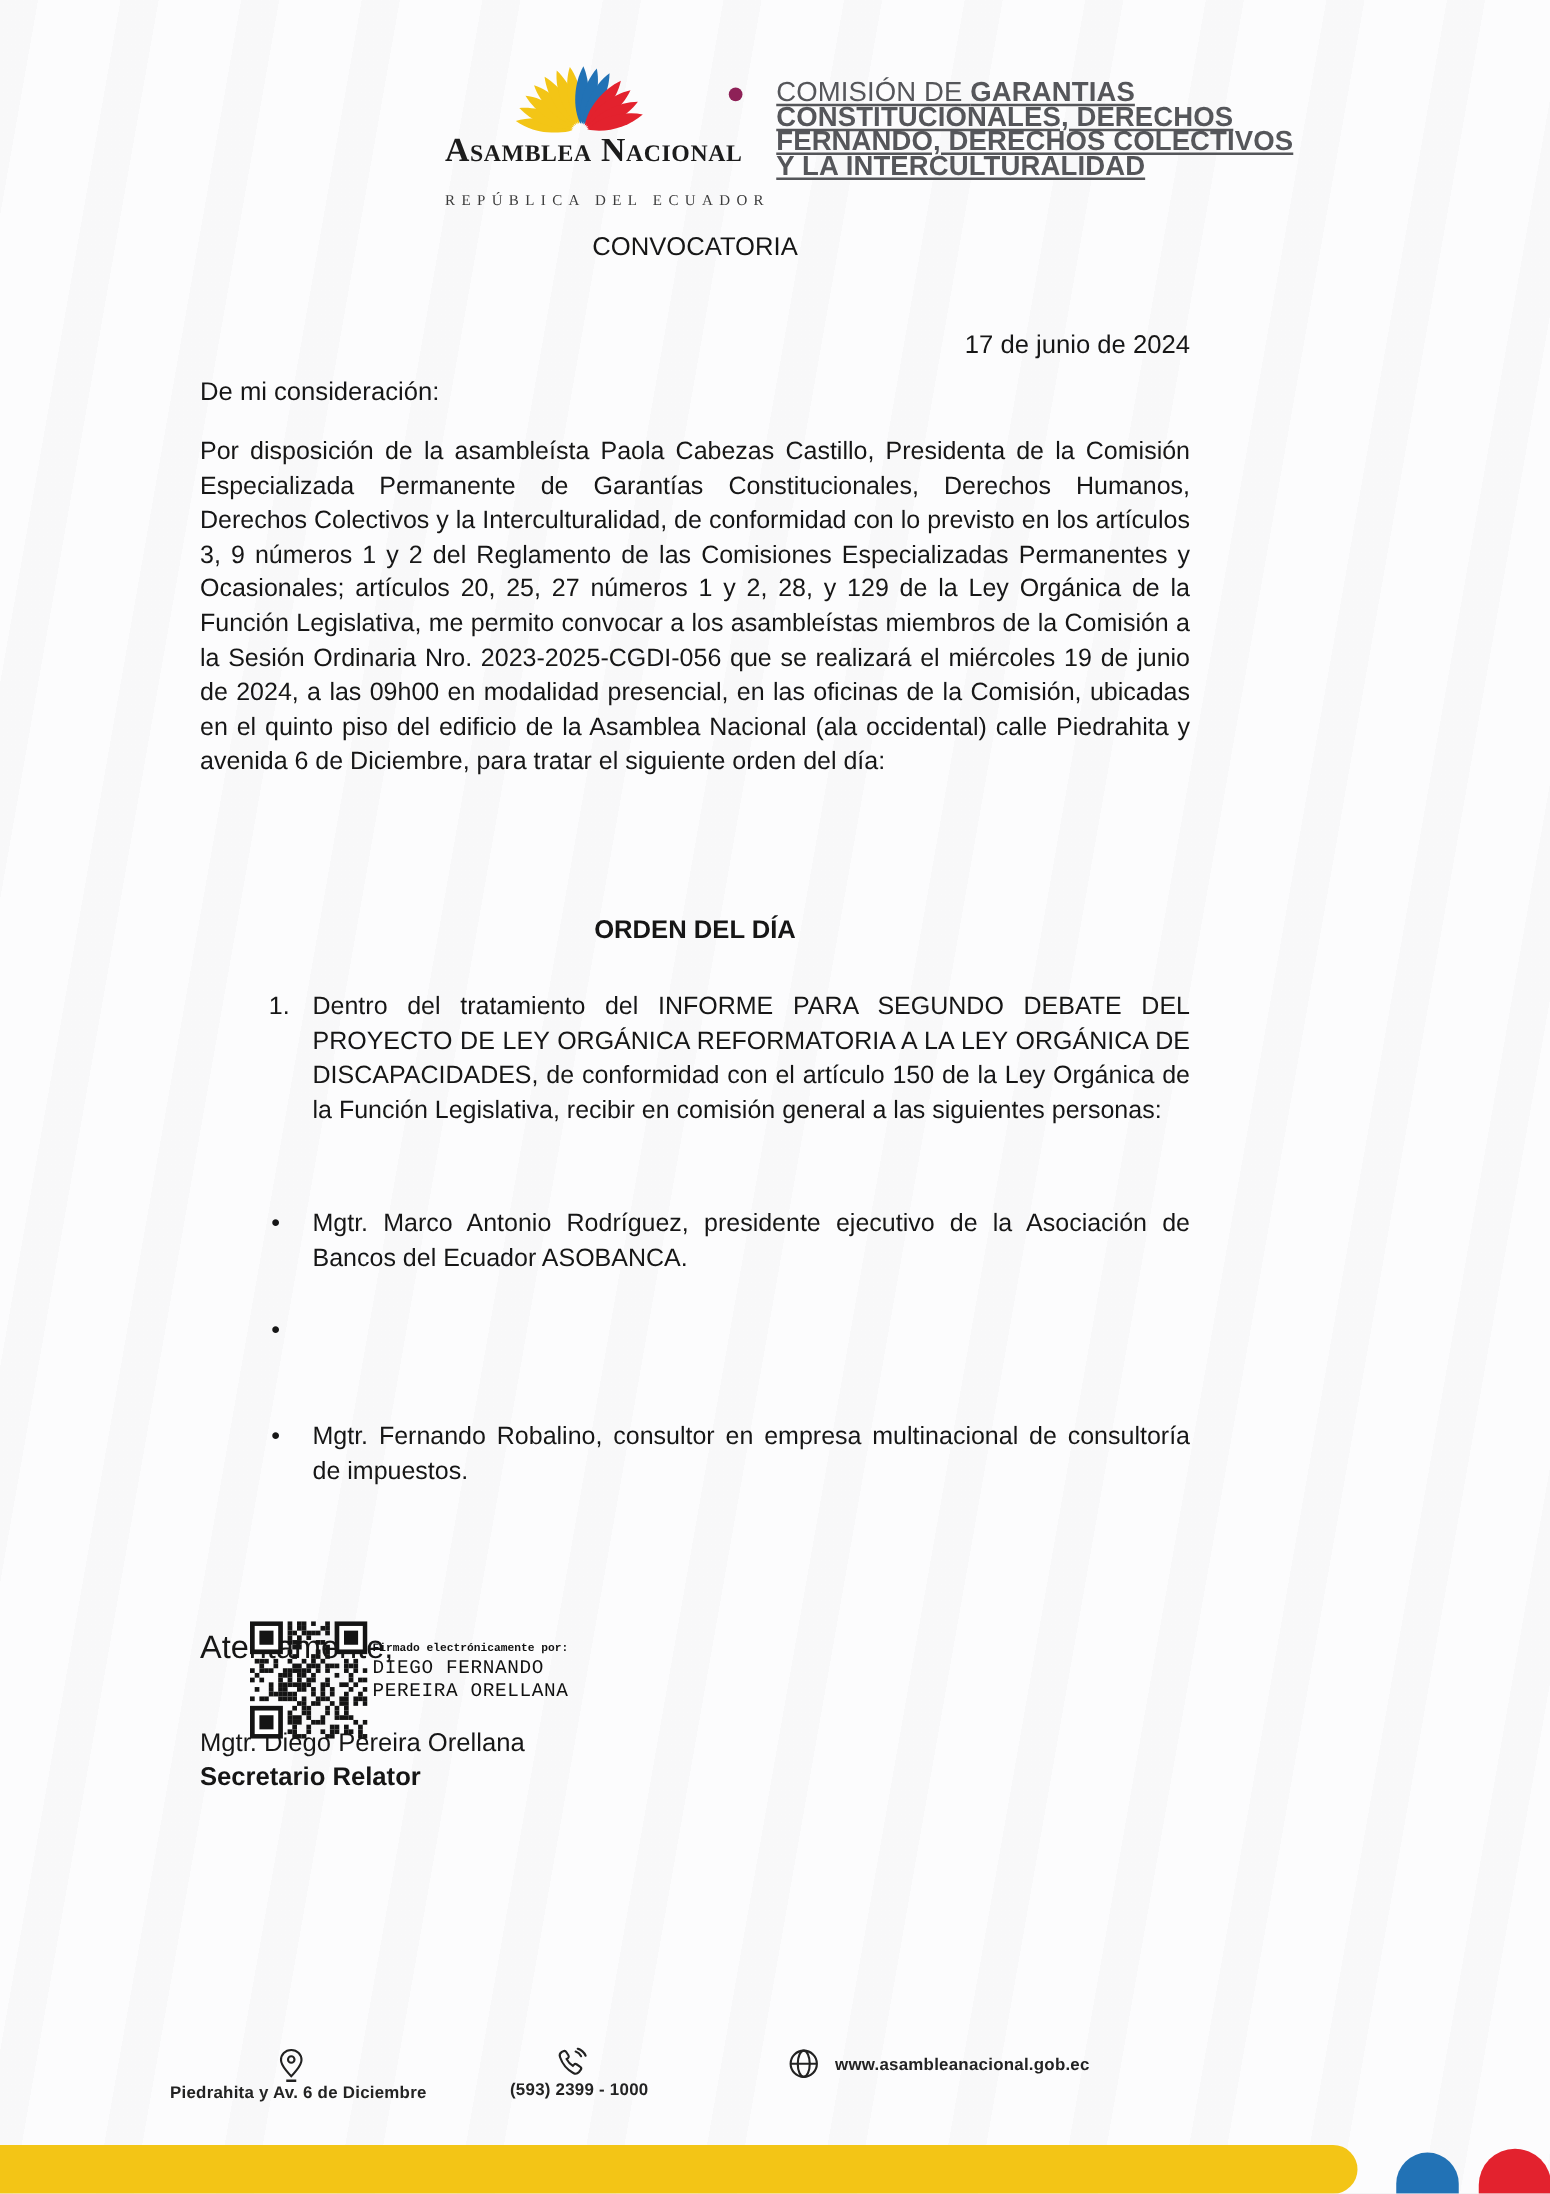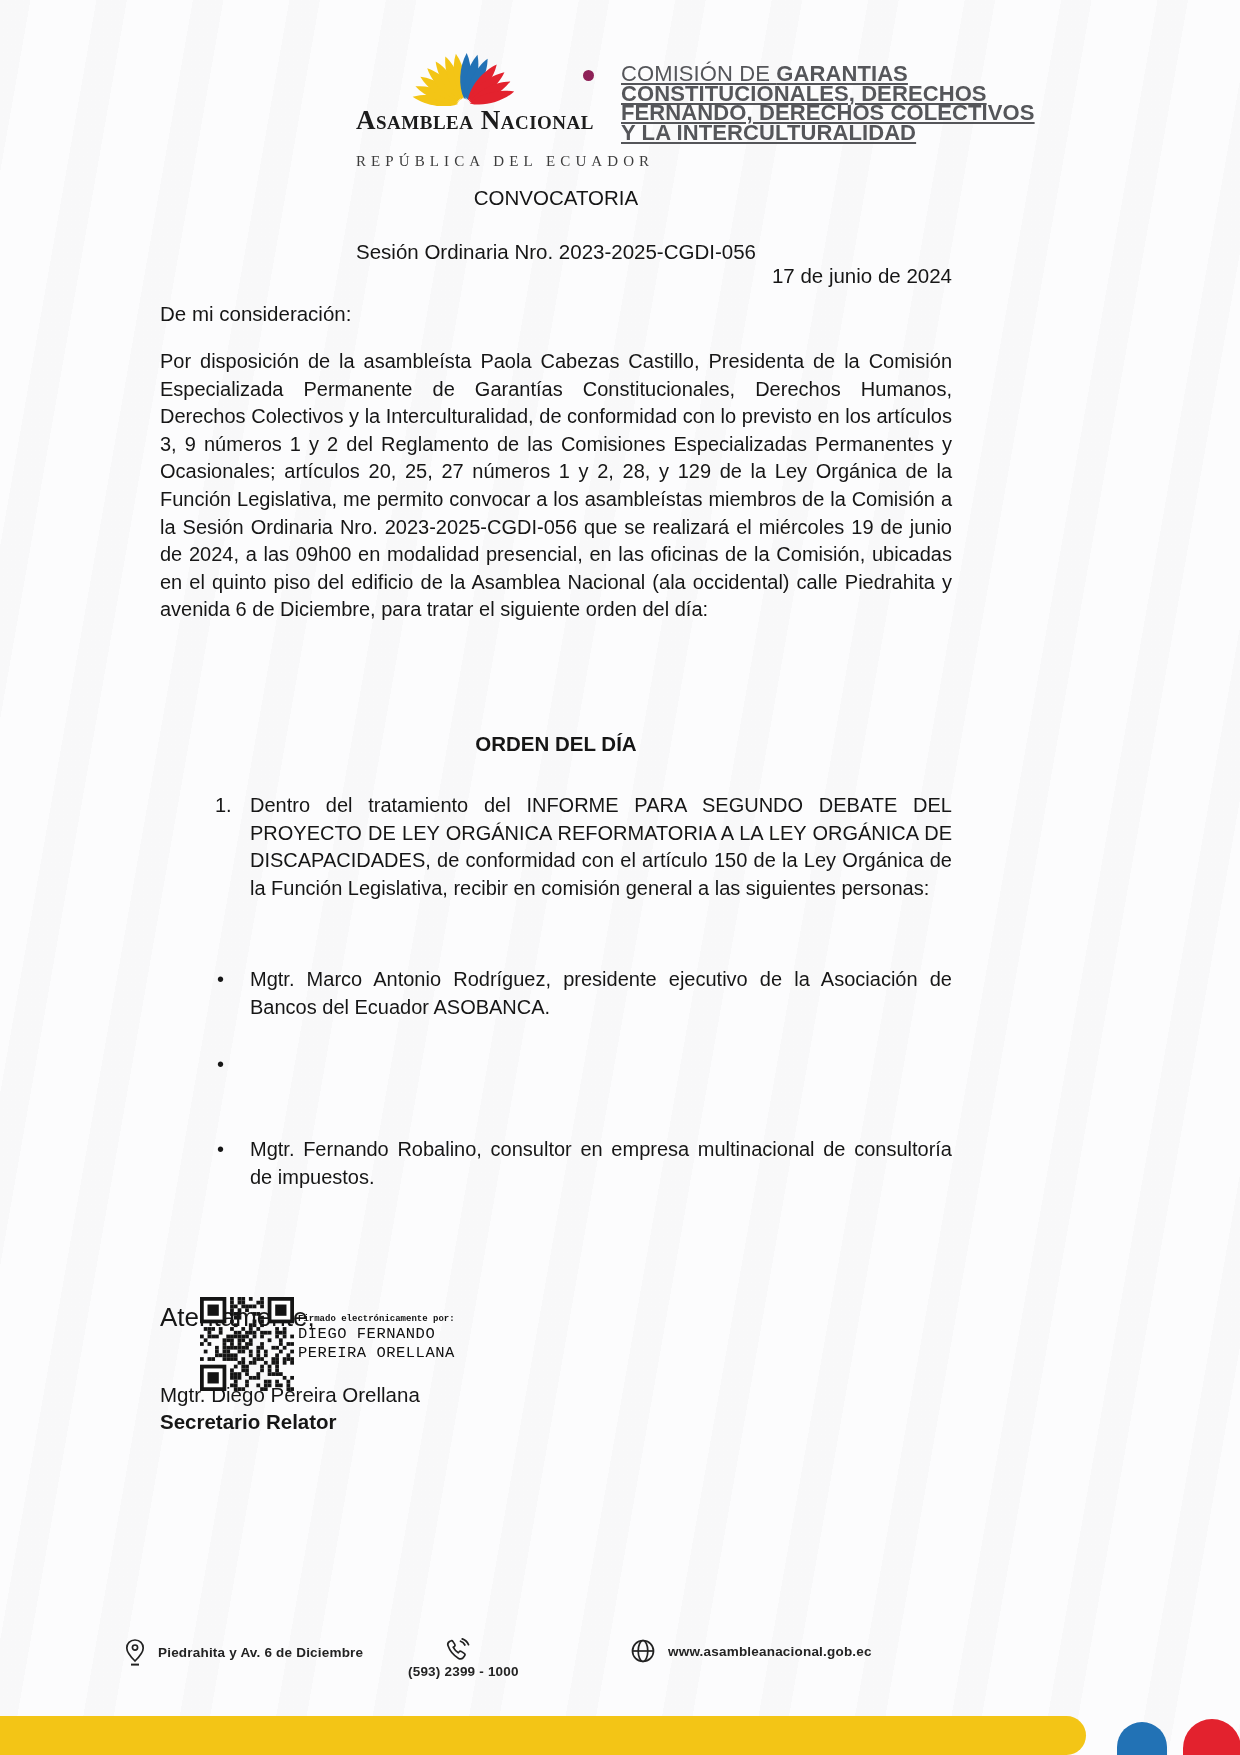--- a/index.html
+++ b/index.html
@@ -15,21 +15,21 @@
   
   .logo{position:absolute; left:356px; top:46px; width:216px; text-align:center;}
   .logo-fan{display:block; margin:0 auto;}
   .logo-title{
     font-family:"Liberation Serif", serif; font-variant:small-caps;
     font-size:27px; font-weight:600; letter-spacing:0.5px; color:#1c1c1c;
     line-height:1; margin-top:1px; white-space:nowrap;
   }
   .logo-sub{
     font-family:"Liberation Serif", serif; text-transform:uppercase;
-    font-size:15px; letter-spacing:5.1px; color:#3c3c3c; margin-top:19px; white-space:nowrap;
+    font-size:12px; letter-spacing:5.1px; color:#3c3c3c; margin-top:19px; white-space:nowrap;
   }
   .commission{position:absolute; left:583px; top:64px; display:flex; align-items:flex-start;}
   .commission .bullet{
     width:11px; height:11px; border-radius:50%; margin-top:6px; flex:0 0 auto;
   }
   .commission-lines{
     margin-left:27px; font-size:22px; line-height:19.5px; color:#55565a;
     font-weight:700; letter-spacing:0.1px;text-decoration:underline;
   }
   .commission-lines .prefix{font-weight:400;}
@@ -54,21 +54,21 @@
   
   .qr{position:absolute; left:200px; top:1297px; width:94px; height:94px; z-index:2;}
   .stamp{position:absolute; left:298px; top:1314px; font-family:"Liberation Mono", monospace; color:#111; z-index:2;}
   .stamp-small{font-size:9px; font-weight:700; letter-spacing:0; line-height:11px;}
   .stamp-name{font-size:15.5px; line-height:18.5px; letter-spacing:0.5px;}
   .sig-name{position:absolute; left:160px; top:1383px; font-size:20.5px; z-index:1;}
   .sig-role{position:absolute; left:160px; top:1410px; font-size:20.5px; font-weight:700;}
   
   .footer-item{position:absolute; top:1638px; display:flex; align-items:center; color:#232323;}
   .footer-item .label{font-size:13.5px; font-weight:700; letter-spacing:0.2px; margin-left:12px;}
-  .fi-address{left:124px;} .fi-phone{left:396px;flex-direction:column;} .fi-web{left:630px;}
+  .fi-address{left:124px;flex-direction:column;} .fi-phone{left:396px;flex-direction:column;} .fi-web{left:630px;}
   .footer-item svg{display:block;}
   .bar{position:absolute; bottom:0;}
   .bar-yellow{left:0; width:1086px; height:39px; border-radius:0 24px 24px 0;}
   .bar-blue  {left:1117px; width:50px; height:33px; border-radius:25px 25px 0 0;}
   .bar-red   {left:1183px; width:58px; height:36px; border-radius:29px 29px 0 0;}
 </style>
 </head>
 <body>
 
 <div class="page">
@@ -102,21 +102,20 @@
       <div class="commission-lines">
         <div><span class="prefix">COMISIÓN DE </span><span>GARANTIAS</span></div>
         <div>CONSTITUCIONALES, DERECHOS</div>
         <div>FERNANDO, DERECHOS COLECTIVOS</div>
         <div>Y LA INTERCULTURALIDAD</div>
       </div>
     </div>
   </header>
 
   <div class="doc-title">CONVOCATORIA</div>
-  <div class="session">Sesión Ordinaria Nro. 2023-2025-CGDI-056</div>
   <div class="date">17 de junio de 2024</div>
   <div class="salutation">De mi consideración:</div>
   <p class="body-par">Por disposición de la asambleísta Paola Cabezas Castillo, Presidenta de la Comisión Especializada Permanente de Garantías Constitucionales, Derechos Humanos, Derechos Colectivos y la Interculturalidad, de conformidad con lo previsto en los artículos 3, 9 números 1 y 2 del Reglamento de las Comisiones Especializadas Permanentes y Ocasionales; artículos 20, 25, 27 números 1 y 2, 28, y 129 de la Ley Orgánica de la Función Legislativa, me permito convocar a los asambleístas miembros de la Comisión a la Sesión Ordinaria Nro. 2023-2025-CGDI-056 que se realizará el miércoles 19 de junio de 2024, a las 09h00 en modalidad presencial, en las oficinas de la Comisión, ubicadas en el quinto piso del edificio de la Asamblea Nacional (ala occidental) calle Piedrahita y avenida 6 de Diciembre, para tratar el siguiente orden del día:</p>
 
   <div class="agenda-head">ORDEN DEL DÍA</div>
 
   <div class="agenda-item">
     <span class="num">1.</span>
     <span class="txt">Dentro del tratamiento del INFORME PARA SEGUNDO DEBATE DEL PROYECTO DE LEY ORGÁNICA REFORMATORIA A LA LEY ORGÁNICA DE DISCAPACIDADES, de conformidad con el artículo 150 de la Ley Orgánica de la Función Legislativa, recibir en comisión general a las siguientes personas:</span>
   </div>

